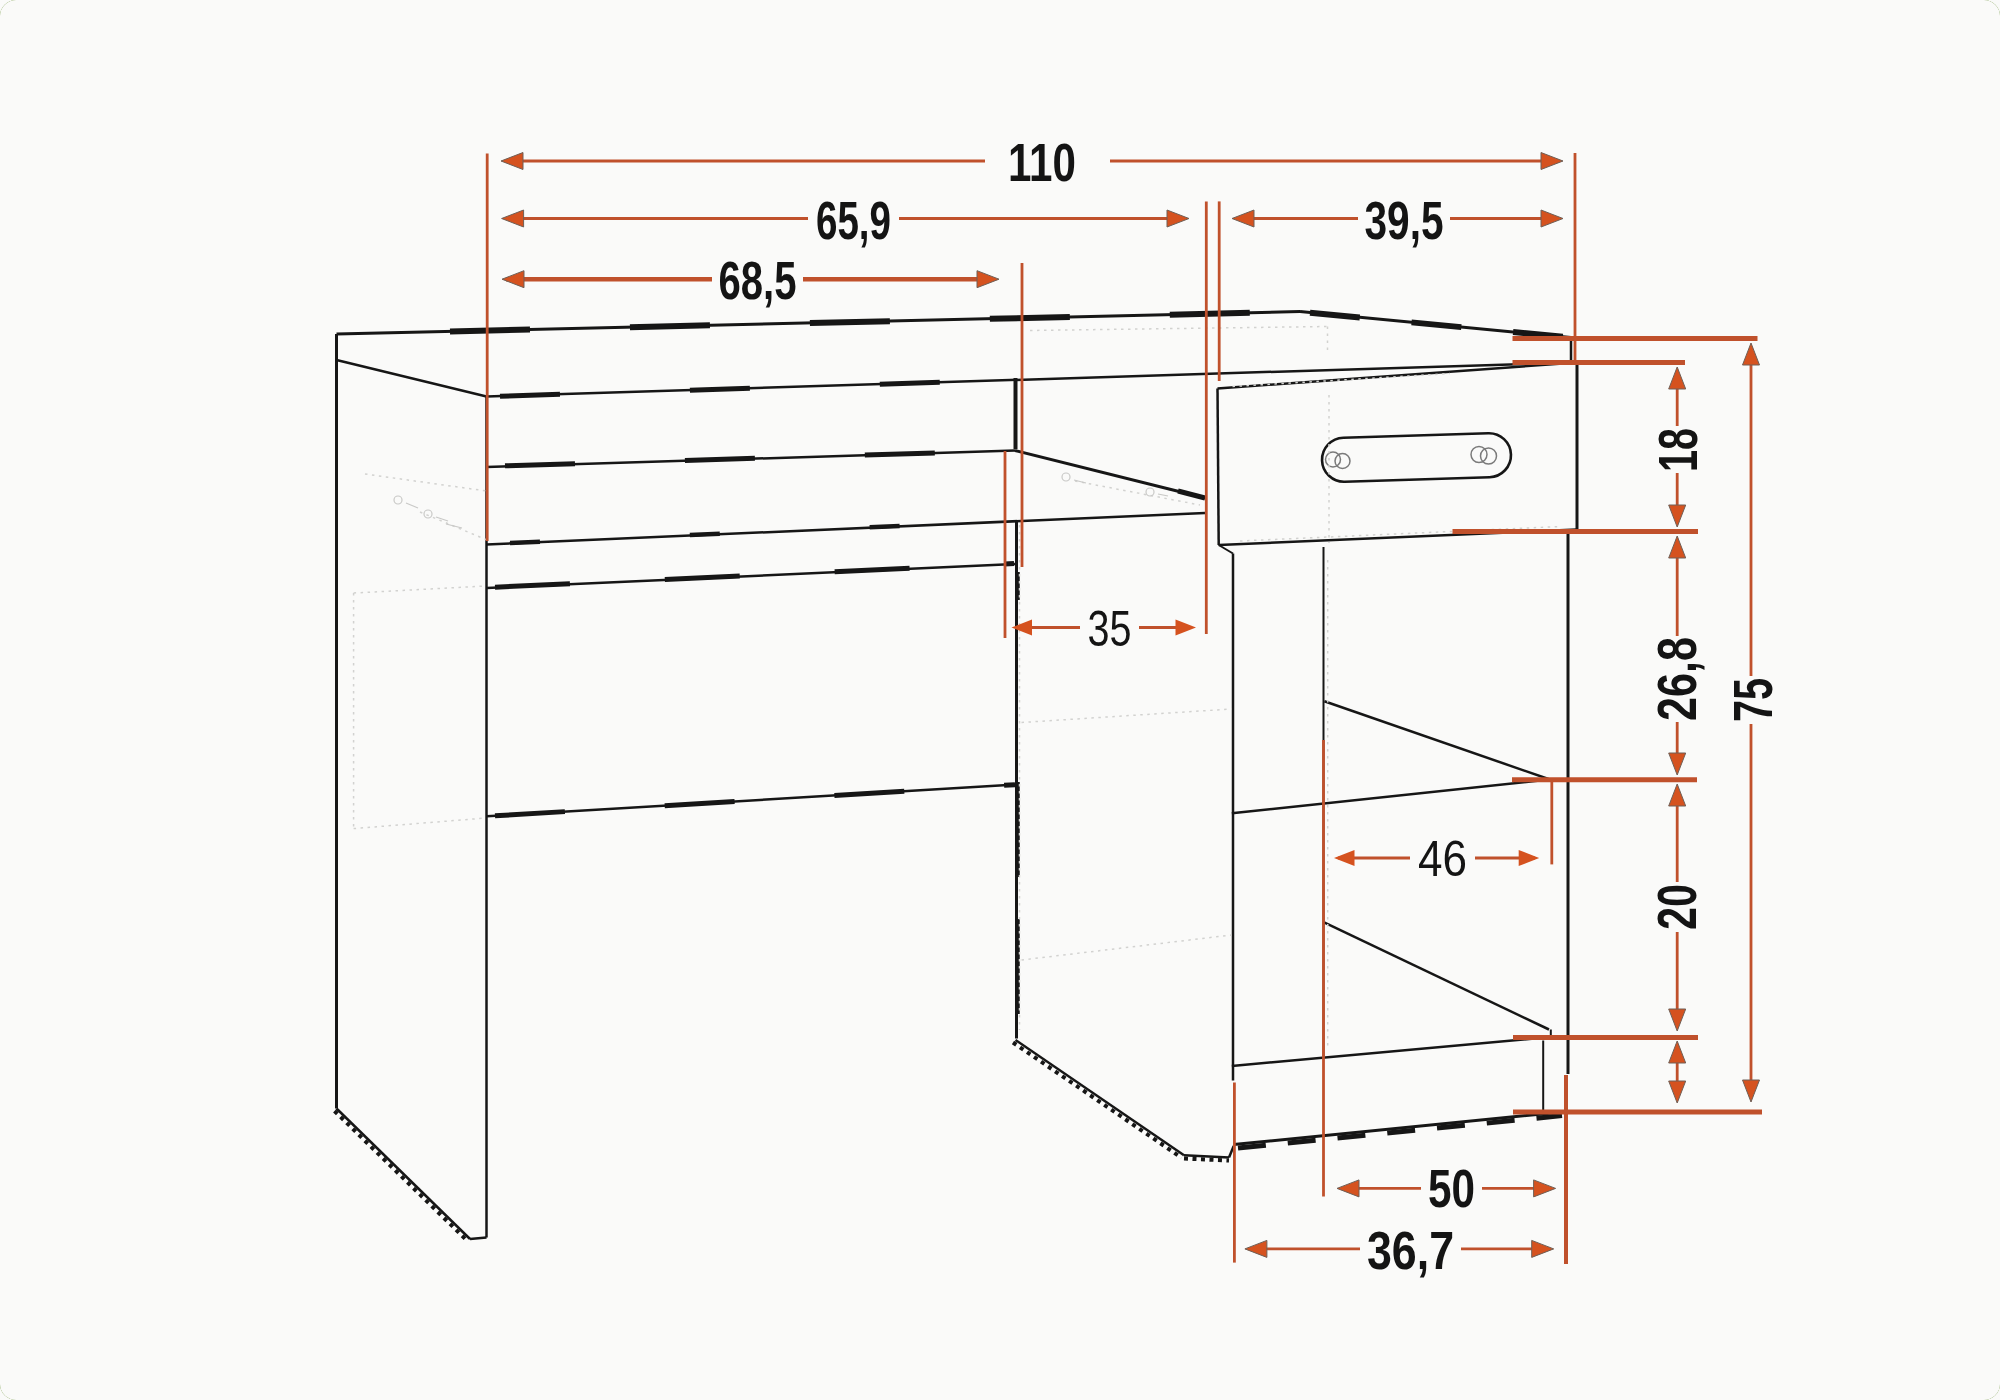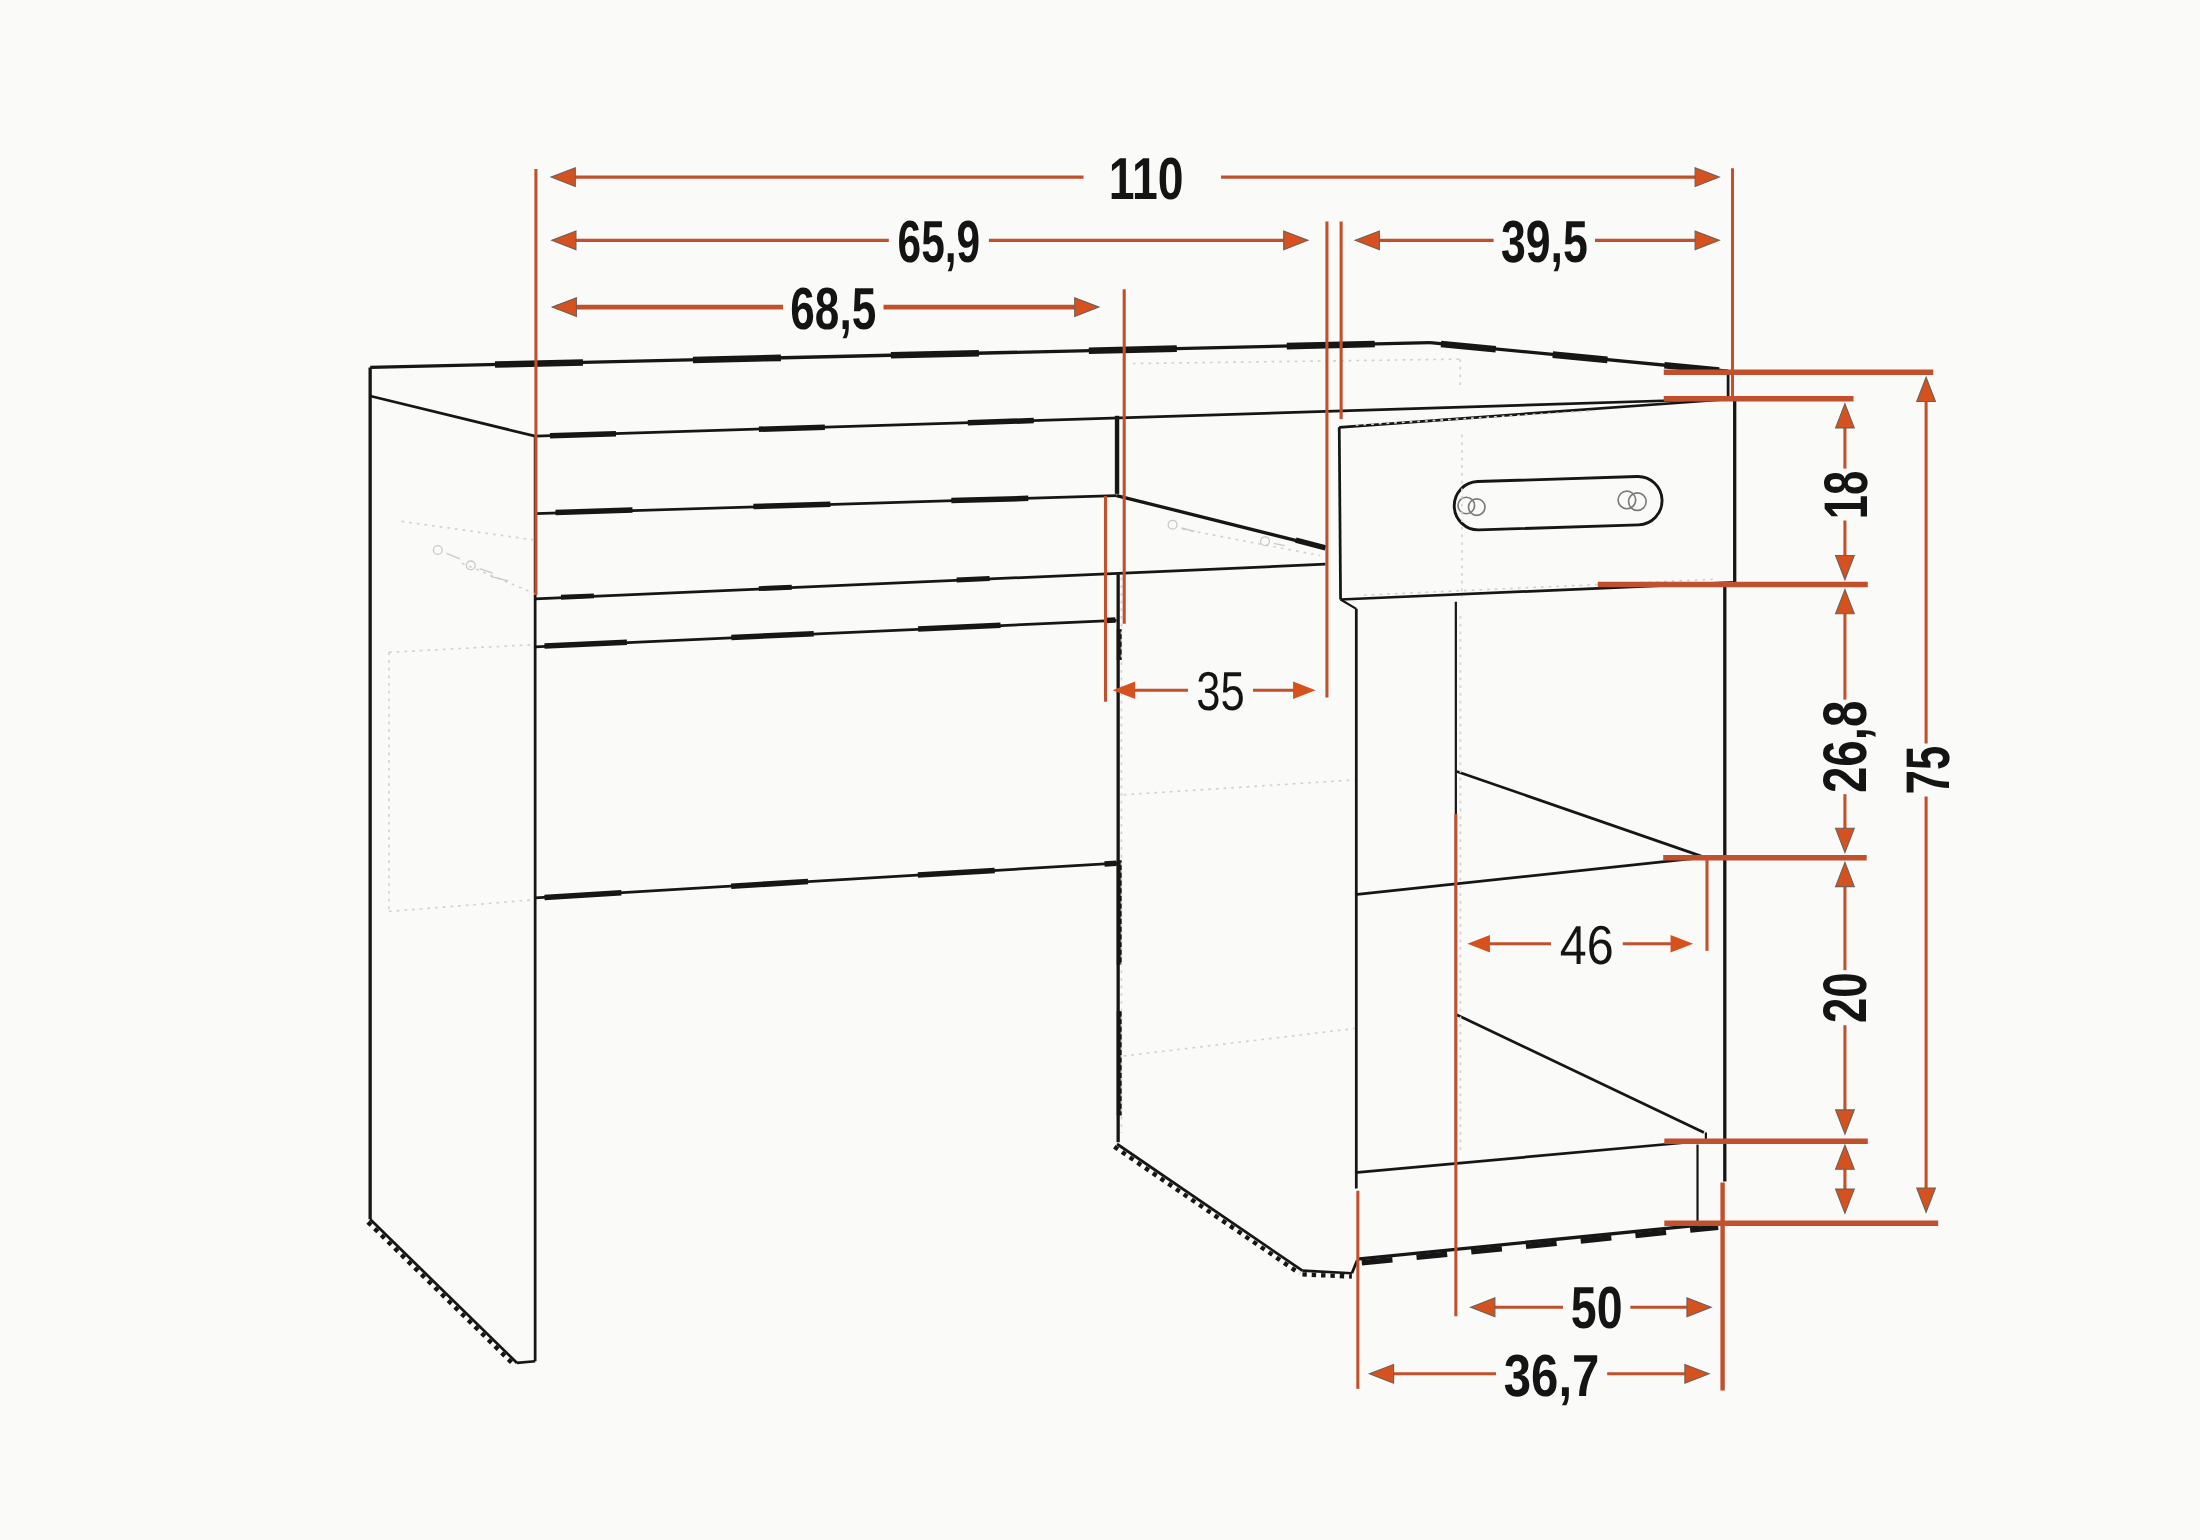--- a/index.html
+++ b/index.html
@@ -1,16 +1,16 @@
 <!DOCTYPE html>
 <html><head>
 <meta charset="utf-8">
 <style>
   html,body{margin:0;padding:0;background:#fafaf9;}
-  #page{width:2000px;height:1400px;position:relative;background:#4d7c0f;overflow:hidden;}
+  #page{width:2000px;height:1400px;position:relative;background:#4d7c0f;overflow:hidden;border-radius:16px;}
   svg{position:absolute;left:0;top:0;}
   text{font-family:"Liberation Sans", sans-serif;fill:#141414;}
   .b{font-weight:bold;font-size:54px;}
   .r{font-weight:normal;font-size:50px;}
   .v{font-weight:bold;font-size:56px;}
 </style>
 </head>
 <body>
 <div id="page">
 <svg width="2000" height="1400" viewBox="0 0 2000 1400">

